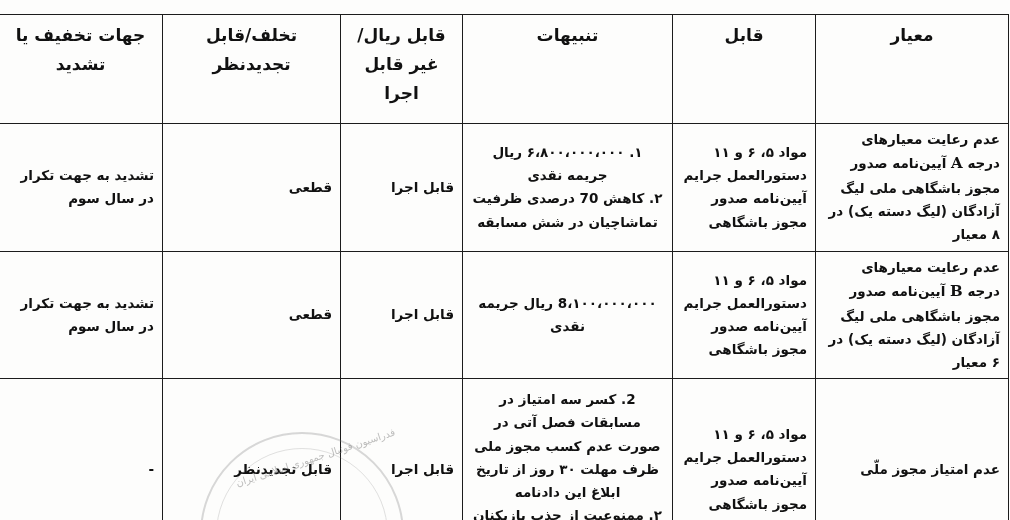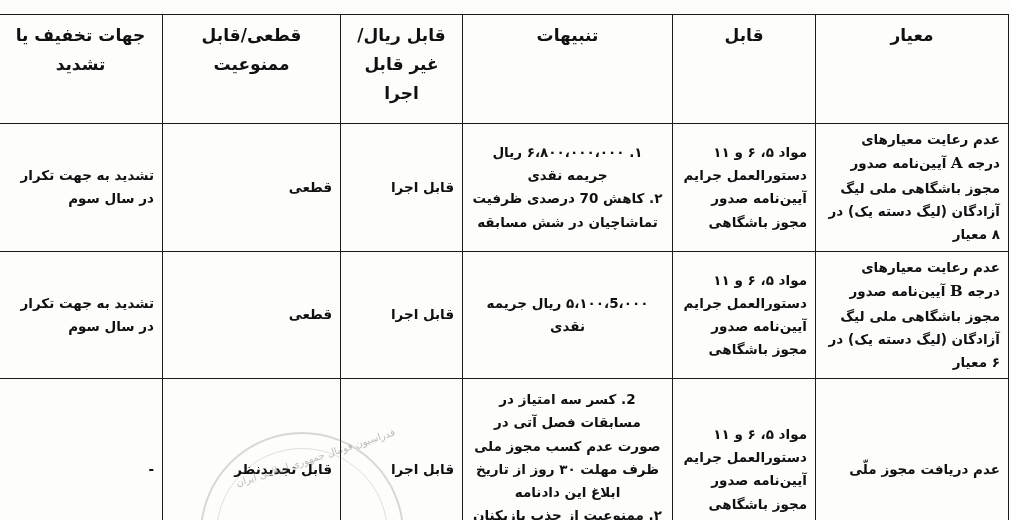--- a/index.html
+++ b/index.html
@@ -93,21 +93,21 @@
       <col style="width:122px">
       <col style="width:178px">
       <col style="width:164px">
     </colgroup>
     <thead>
       <tr>
         <th>معیار</th>
         <th>قابل</th>
         <th>تنبیهات</th>
         <th>قابل ریال/غیر قابل اجرا</th>
-        <th>قطعی/قابل ممنوعیت</th>
+        <th>تخلف/قابل تجدیدنظر</th>
         <th>جهات تخفیف یا تشدید</th>
       </tr>
     </thead>
     <tbody>
       <tr class="row-a">
         <td class="violation">
           <span>عدم رعایت معیارهای درجه</span>
           <span class="latin">A</span>
           <span>آیین‌نامه صدور مجوز باشگاهی ملی لیگ آزادگان (لیگ دسته یک) در ۸ معیار</span>
         </td>
@@ -121,29 +121,29 @@
         <td>تشدید به جهت تکرار در سال سوم</td>
       </tr>
       <tr class="row-b">
         <td class="violation">
           <span>عدم رعایت معیارهای درجه</span>
           <span class="latin">B</span>
           <span>آیین‌نامه صدور مجوز باشگاهی ملی لیگ آزادگان (لیگ دسته یک) در ۶ معیار</span>
         </td>
         <td>مواد ۵، ۶ و ۱۱ دستورالعمل جرایم آیین‌نامه صدور مجوز باشگاهی</td>
         <td class="penalties">
-          <span class="penalty-line">۵،۱۰۰،5،۰۰۰ ریال جریمه نقدی</span>
+          <span class="penalty-line">8،۱۰۰،۰۰۰،۰۰۰ ریال جریمه نقدی</span>
         </td>
         <td>قابل اجرا</td>
         <td>قطعی</td>
         <td>تشدید به جهت تکرار در سال سوم</td>
       </tr>
       <tr class="row-c">
         <td>
-          <span>عدم دریافت مجوز ملّی</span>
+          <span>عدم امتیاز مجوز ملّی</span>
         </td>
         <td>مواد ۵، ۶ و ۱۱ دستورالعمل جرایم آیین‌نامه صدور مجوز باشگاهی</td>
         <td class="penalties">
           <span class="penalty-line">2. کسر سه امتیاز در مسابقات فصل آتی در صورت عدم کسب مجوز ملی ظرف مهلت ۳۰ روز از تاریخ ابلاغ این دادنامه</span>
           <span class="penalty-line">۲. ممنوعیت از جذب بازیکنان خارجی</span>
         </td>
         <td>قابل اجرا</td>
         <td>قابل تجدیدنظر</td>
         <td>-</td>
       </tr>

